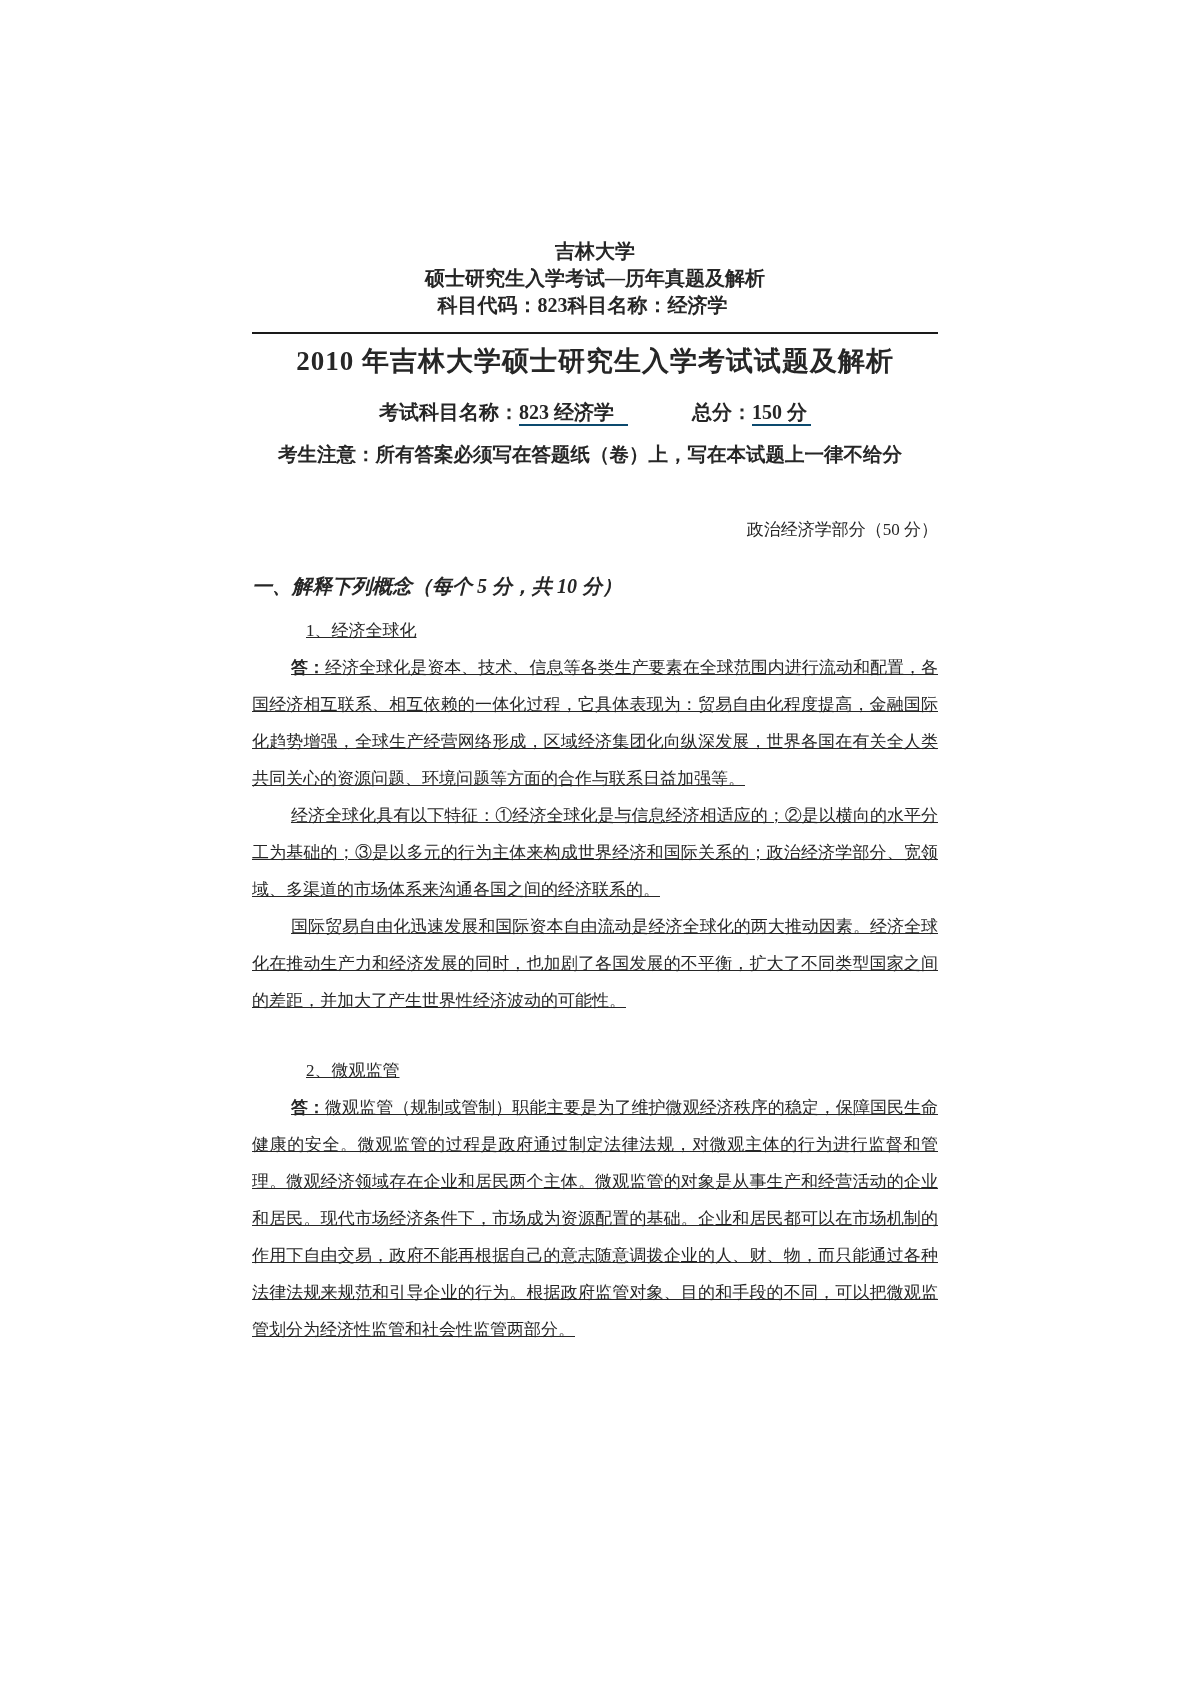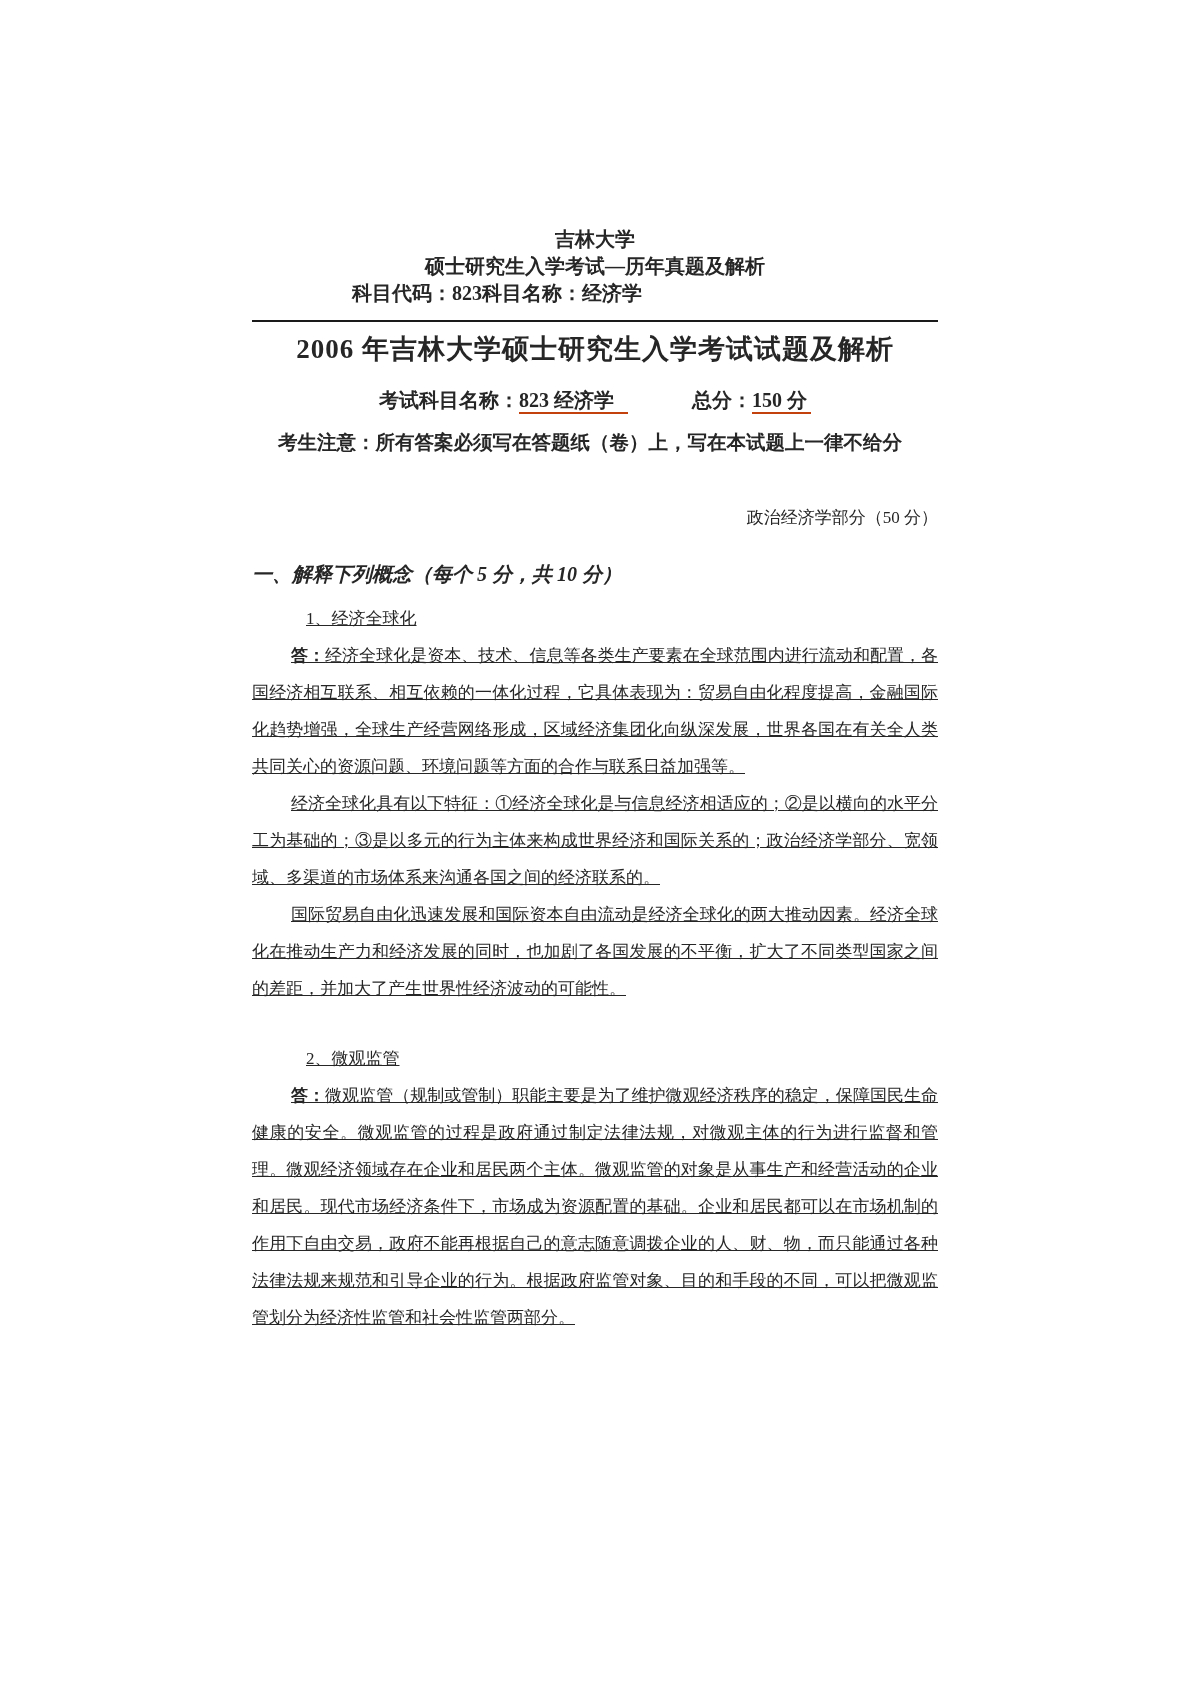--- a/index.html
+++ b/index.html
@@ -9,29 +9,29 @@
   }
   body {
     width: 1190px;
     height: 1683px;
     font-family: "Liberation Serif", "DejaVu Serif", serif;
     color: #262626;
     overflow: hidden;
   }
   .page {
     width: 686px;
-    margin: 0 auto;
+    margin: 12px auto;
     padding-top: 226px;
   }
   
   .doc-header { line-height: 27px; font-size: 20px; font-weight: bold; }
   .doc-header .hline { text-align: center; }
   .doc-header .subject-row {
     display: flex;
-    justify-content: flex-start;
+    justify-content: center;
     padding-left: 100px;
     padding-right: 125px;
   }
   .rule {
     border: none;
     border-top: 2px solid #1a1a1a;
     margin: 13px 0 0 0;
   }
   
   .main-title {
@@ -49,21 +49,21 @@
     justify-content: center;
     align-items: baseline;
     gap: 64px;
     font-size: 20px;
     font-weight: bold;
     line-height: 26px;
   }
   .exam-info .pair { white-space: nowrap; }
   .u-val {
     text-decoration: none;
-    border-bottom: 2px solid #c2410c;
+    border-bottom: 2px solid #0c4a6e;
     padding-right: 14px;
     padding-bottom: 1px;
   }
   .u-val.short { padding-right: 4px; text-align: center; }
   
   .notice {
     margin-top: 17px;
     margin-left: 26px;
     font-size: 19.5px;
     font-weight: bold;
@@ -107,21 +107,21 @@
     <div class="hline">吉林大学</div>
     <div class="hline">硕士研究生入学考试—历年真题及解析</div>
     <div class="subject-row">
       <span>科目代码：823</span>
       <span>科目名称：经济学</span>
     </div>
   </div>
 
   <hr class="rule">
 
-  <div class="main-title">2006 年吉林大学硕士研究生入学考试试题及解析</div>
+  <div class="main-title">2010 年吉林大学硕士研究生入学考试试题及解析</div>
 
   <div class="exam-info">
     <span class="pair"><span>考试科目名称：</span><span class="u-val">823 经济学</span></span>
     <span class="pair"><span>总分：</span><span class="u-val short">150 分</span></span>
   </div>
 
   <div class="notice">考生注意：所有答案必须写在答题纸（卷）上，写在本试题上一律不给分</div>
 
   <div class="section-title">政治经济学部分（50 分）</div>
 

